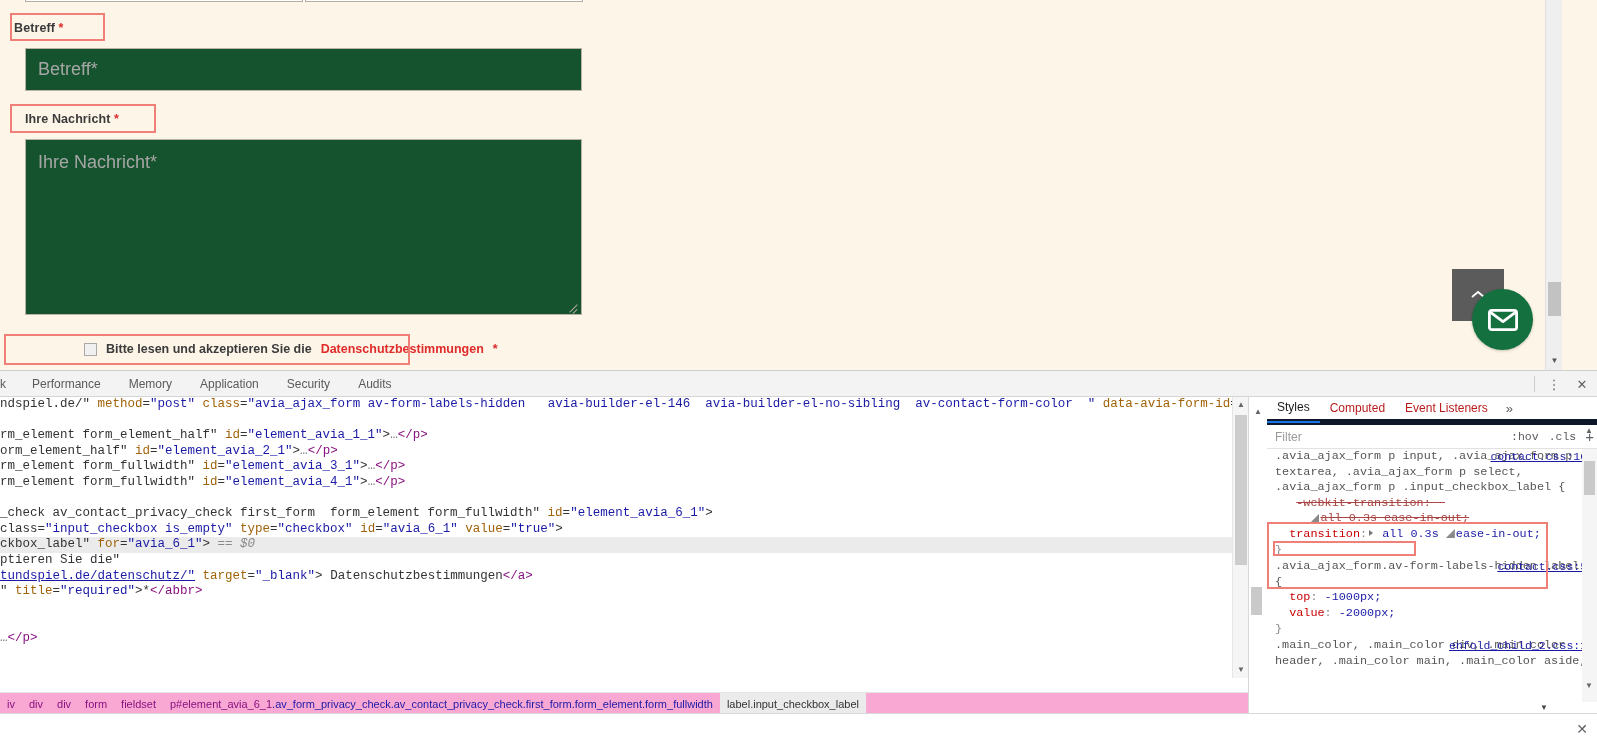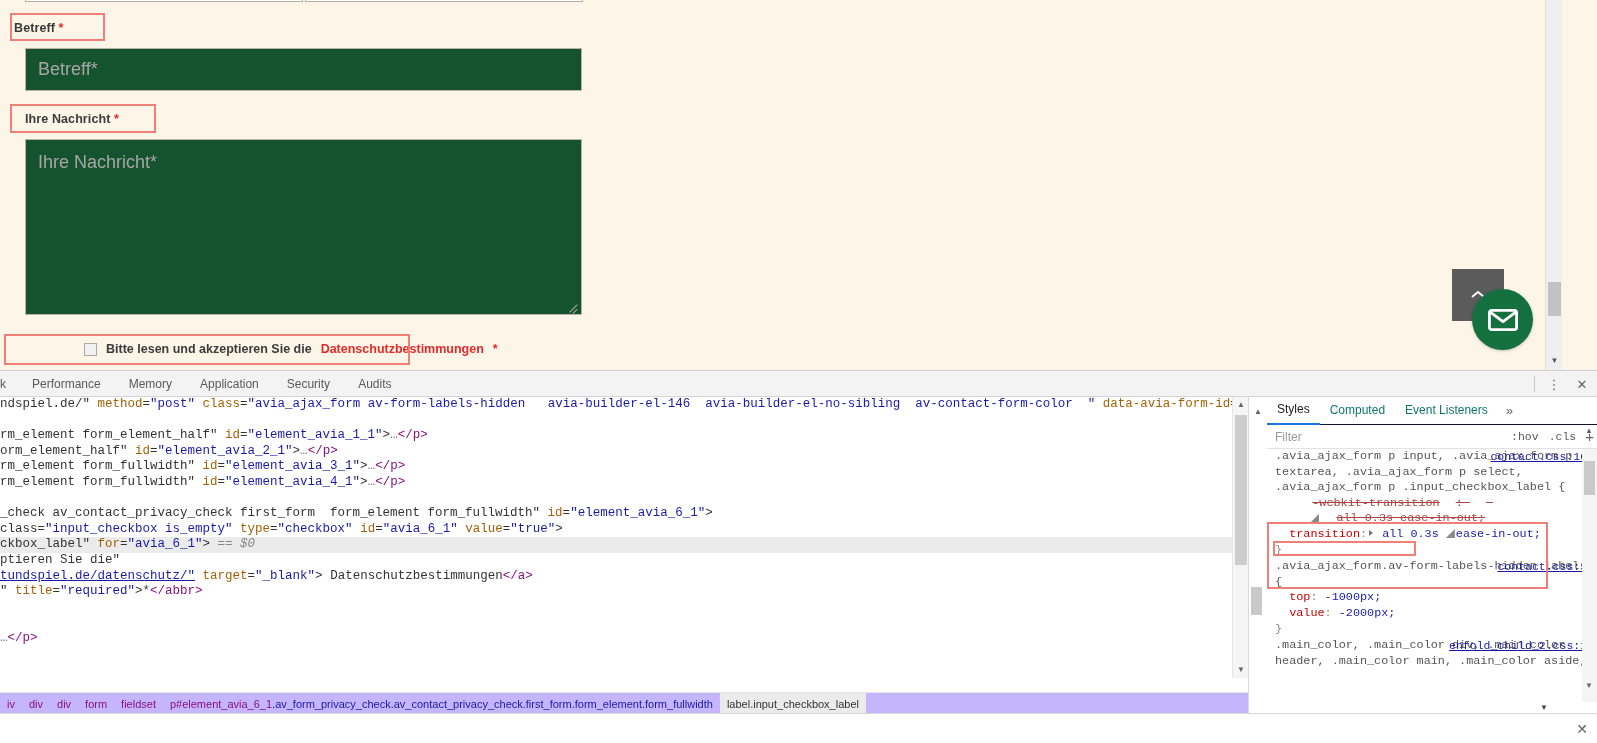--- a/index.html
+++ b/index.html
@@ -229,21 +229,21 @@
   .elements-vscroll .thumb {
     position: absolute; left: 2px; width: 12px;
     background: #cdcdcd;
   }
 
   .breadcrumb {
     position: absolute;
     left: 0; bottom: 0;
     width: 1248px; height: 22px;
     border-top: 1px solid #e4e4e4;
-    background: #c4b5fd;
+    background: #f9a8d4;
     display: flex; align-items: center;
     font-family: "Liberation Sans", sans-serif;
     font-size: 11px;
     overflow: hidden;
   }
   .bc-item {
     padding: 0 7px;
     line-height: 22px;
     color: #3e3e3e;
     white-space: nowrap;
@@ -264,25 +264,25 @@
   .sp-collapse {
     position: absolute; left: 0; top: 0;
     width: 18px; height: 28px;
     display: flex; align-items: center; justify-content: center;
     color: #5f6368; font-size: 8px;
   }
   .sp-tabbar {
     position: relative;
     margin-left: 18px;
     height: 28px;
-    border-bottom: 1px solid #0f172a;
+    border-bottom: 6px solid #0f172a;
     display: flex; align-items: center;
   }
   .sp-tab {
-    font-size: 12px; color: #0f766e;
+    font-size: 12px; color: #b91c1c;
     padding: 0 10px; line-height: 27px;
     white-space: nowrap;
   }
   .sp-tab.active {
     color: #1a1a1a;
     border-bottom: 2px solid #1a73e8;
   }
   .sp-more { font-size: 13px; color: #5a5a5a; padding: 0 8px; }
 
   .sp-filterbar {
@@ -328,21 +328,21 @@
     position: absolute; right: 4px; top: 0;
     font-size: 11.5px;
     color: #1a1aa6;
     text-decoration: underline;
     white-space: nowrap;
   }
   .sel-txt { color: #555555; }
   .prop { color: #c80000; }
   .val  { color: #1a1aa6; }
   .brace { color: #888; }
-  .struck { text-decoration: line-through; color: #a94442; margin-left: 16px; }
+  .struck { text-decoration: line-through; color: #a94442; }
   .warn-ico {
     display: inline-block;
     width: 9px; height: 9px;
     background: #8a8a8a;
     vertical-align: -1px;
     margin-right: 1px;
     clip-path: polygon(0 100%, 100% 100%, 100% 0);
   }
   .tri {
     display: inline-block;

